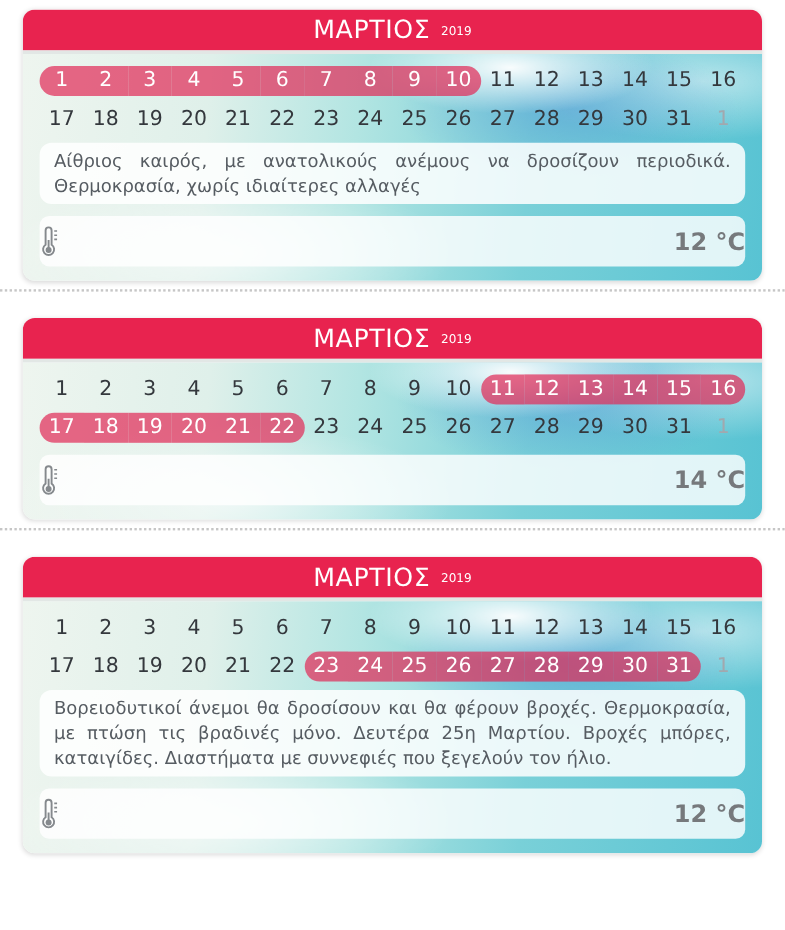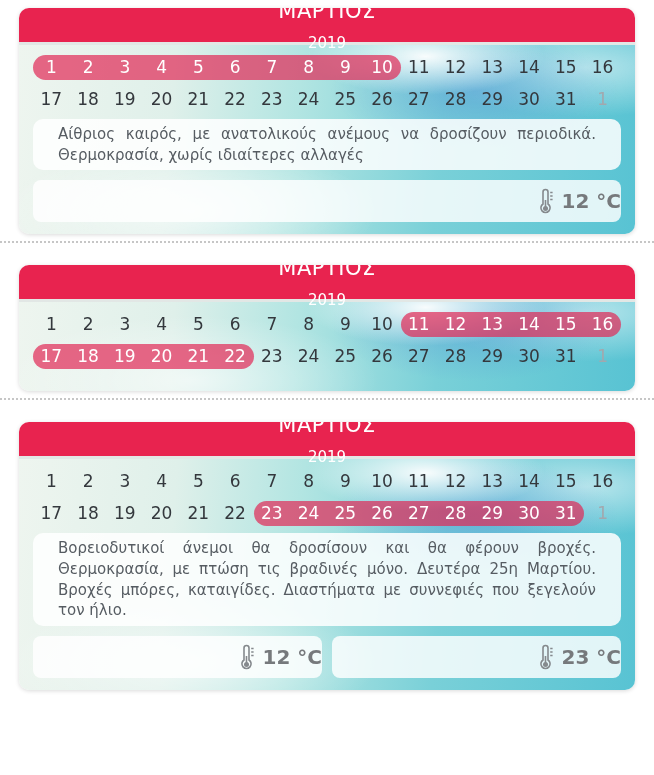--- a/index.html
+++ b/index.html
@@ -26,24 +26,23 @@
     overflow: hidden;
   }
   .card-header {
     background: var(--header_bg);
     height: 34px;
     display: flex;
     align-items: center;
     justify-content: center;
     gap: 9px;
     color: var(--title_color);
-    flex-direction: column;
   }
   .month { font-size: 21px; letter-spacing: 0.5px; }
-  .year  { font-size: 15px; margin-top: 2px; }
+  .year  { font-size: 10px; margin-top: 2px; }
   .card-body {
     border-top: 3px solid #e2e7e5;
     padding: 10px 14px 12px;
     background:
       radial-gradient(ellipse 170px 55px at 66% 6%,  rgba(255,255,255,0.95), rgba(255,255,255,0) 70%),
       radial-gradient(ellipse 200px 80px at 74% 24%, rgba(85,150,215,0.50), rgba(85,150,215,0) 72%),
       radial-gradient(ellipse 230px 70px at 92% 12%, rgba(255,255,255,0.55), rgba(255,255,255,0) 70%),
       radial-gradient(ellipse 260px 90px at 28% 88%, rgba(255,255,255,0.60), rgba(255,255,255,0) 72%),
       linear-gradient(95deg, #eef5ef 0%, #dff0ea 25%, #b2e5e2 45%, #79d0d8 68%, #58c3d3 100%);
   }
@@ -59,36 +58,36 @@
     font-size: 17px;
     color: var(--day_color);
   }
   .day.hl { background: var(--highlight_bg); color: #ffffff; }
   .day.hl-start { border-top-left-radius: 14px; border-bottom-left-radius: 14px; }
   .day.hl-end   { border-top-right-radius: 14px; border-bottom-right-radius: 14px; }
   .day.muted { color: var(--muted_day_color); }
   .desc {
     background: rgba(255,255,255,0.85);
     border-radius: 10px;
-    padding: 5px 25px;
+    padding: 5px 12px;
     margin-top: 3px;
     font-size: 15px;
     line-height: 1.38;
     color: var(--description_color);
     text-align: justify;
   }
   .temps { display: flex; gap: 10px; margin-top: 10px; }
   .temp {
     flex: 1;
     background: rgba(255,255,255,0.82);
     border-radius: 8px;
     height: 42px;
     display: flex;
     align-items: center;
-    justify-content: flex-end;
+    justify-content: space-between;
     gap: 9px;
     color: var(--temperature_color);
     font-size: 20px;
     font-weight: bold;
   }
   .separator {
     border-top: 2px dotted #c6c6c6;
     margin: 7px 0 22px;
   }
   .card-outer { margin-bottom: 6px; }
@@ -199,20 +198,31 @@
               <span class="day">26</span>
               <span class="day">27</span>
               <span class="day">28</span>
               <span class="day">29</span>
               <span class="day">30</span>
               <span class="day">31</span>
               <span class="day muted">1</span>
             </div>
           </div>
         <div class="temps">
+          <div class="temp">
+            <svg class="thermo" width="15" height="27" viewBox="0 0 15 27">
+              <path d="M5 16 V4 a2.5 2.5 0 0 1 5 0 V16 a4.6 4.6 0 1 1 -5 0 Z" fill="none" stroke="#85898d" stroke-width="1.6"></path>
+              <circle cx="7.5" cy="20.4" r="2.5" fill="#85898d"></circle>
+              <line x1="7.5" y1="20" x2="7.5" y2="12" stroke="#85898d" stroke-width="1.6"></line>
+              <line x1="12.2" y1="4.5" x2="14.6" y2="4.5" stroke="#85898d" stroke-width="1.3"></line>
+              <line x1="12.2" y1="8" x2="14.6" y2="8" stroke="#85898d" stroke-width="1.3"></line>
+              <line x1="12.2" y1="11.5" x2="14.6" y2="11.5" stroke="#85898d" stroke-width="1.3"></line>
+            </svg>
+            <span class="temp-value">14 °C</span>
+          </div>
         </div>
       </div>
     </section>
   </div>
 <div class="separator"></div>
   <div class="card-outer">
     <section class="card">
       <header class="card-header">
         <span class="month">ΜΑΡΤΙΟΣ</span>
         <span class="year">2019</span>
@@ -262,28 +272,17 @@
             <svg class="thermo" width="15" height="27" viewBox="0 0 15 27">
               <path d="M5 16 V4 a2.5 2.5 0 0 1 5 0 V16 a4.6 4.6 0 1 1 -5 0 Z" fill="none" stroke="#85898d" stroke-width="1.6"></path>
               <circle cx="7.5" cy="20.4" r="2.5" fill="#85898d"></circle>
               <line x1="7.5" y1="20" x2="7.5" y2="12" stroke="#85898d" stroke-width="1.6"></line>
               <line x1="12.2" y1="4.5" x2="14.6" y2="4.5" stroke="#85898d" stroke-width="1.3"></line>
               <line x1="12.2" y1="8" x2="14.6" y2="8" stroke="#85898d" stroke-width="1.3"></line>
               <line x1="12.2" y1="11.5" x2="14.6" y2="11.5" stroke="#85898d" stroke-width="1.3"></line>
             </svg>
             <span class="temp-value">12 °C</span>
           </div>
-          <div class="temp">
-            <svg class="thermo" width="15" height="27" viewBox="0 0 15 27">
-              <path d="M5 16 V4 a2.5 2.5 0 0 1 5 0 V16 a4.6 4.6 0 1 1 -5 0 Z" fill="none" stroke="#85898d" stroke-width="1.6"></path>
-              <circle cx="7.5" cy="20.4" r="2.5" fill="#85898d"></circle>
-              <line x1="7.5" y1="20" x2="7.5" y2="12" stroke="#85898d" stroke-width="1.6"></line>
-              <line x1="12.2" y1="4.5" x2="14.6" y2="4.5" stroke="#85898d" stroke-width="1.3"></line>
-              <line x1="12.2" y1="8" x2="14.6" y2="8" stroke="#85898d" stroke-width="1.3"></line>
-              <line x1="12.2" y1="11.5" x2="14.6" y2="11.5" stroke="#85898d" stroke-width="1.3"></line>
-            </svg>
-            <span class="temp-value">23 °C</span>
-          </div>
         </div>
       </div>
     </section>
   </div>
 </main>
 
 </body></html>

